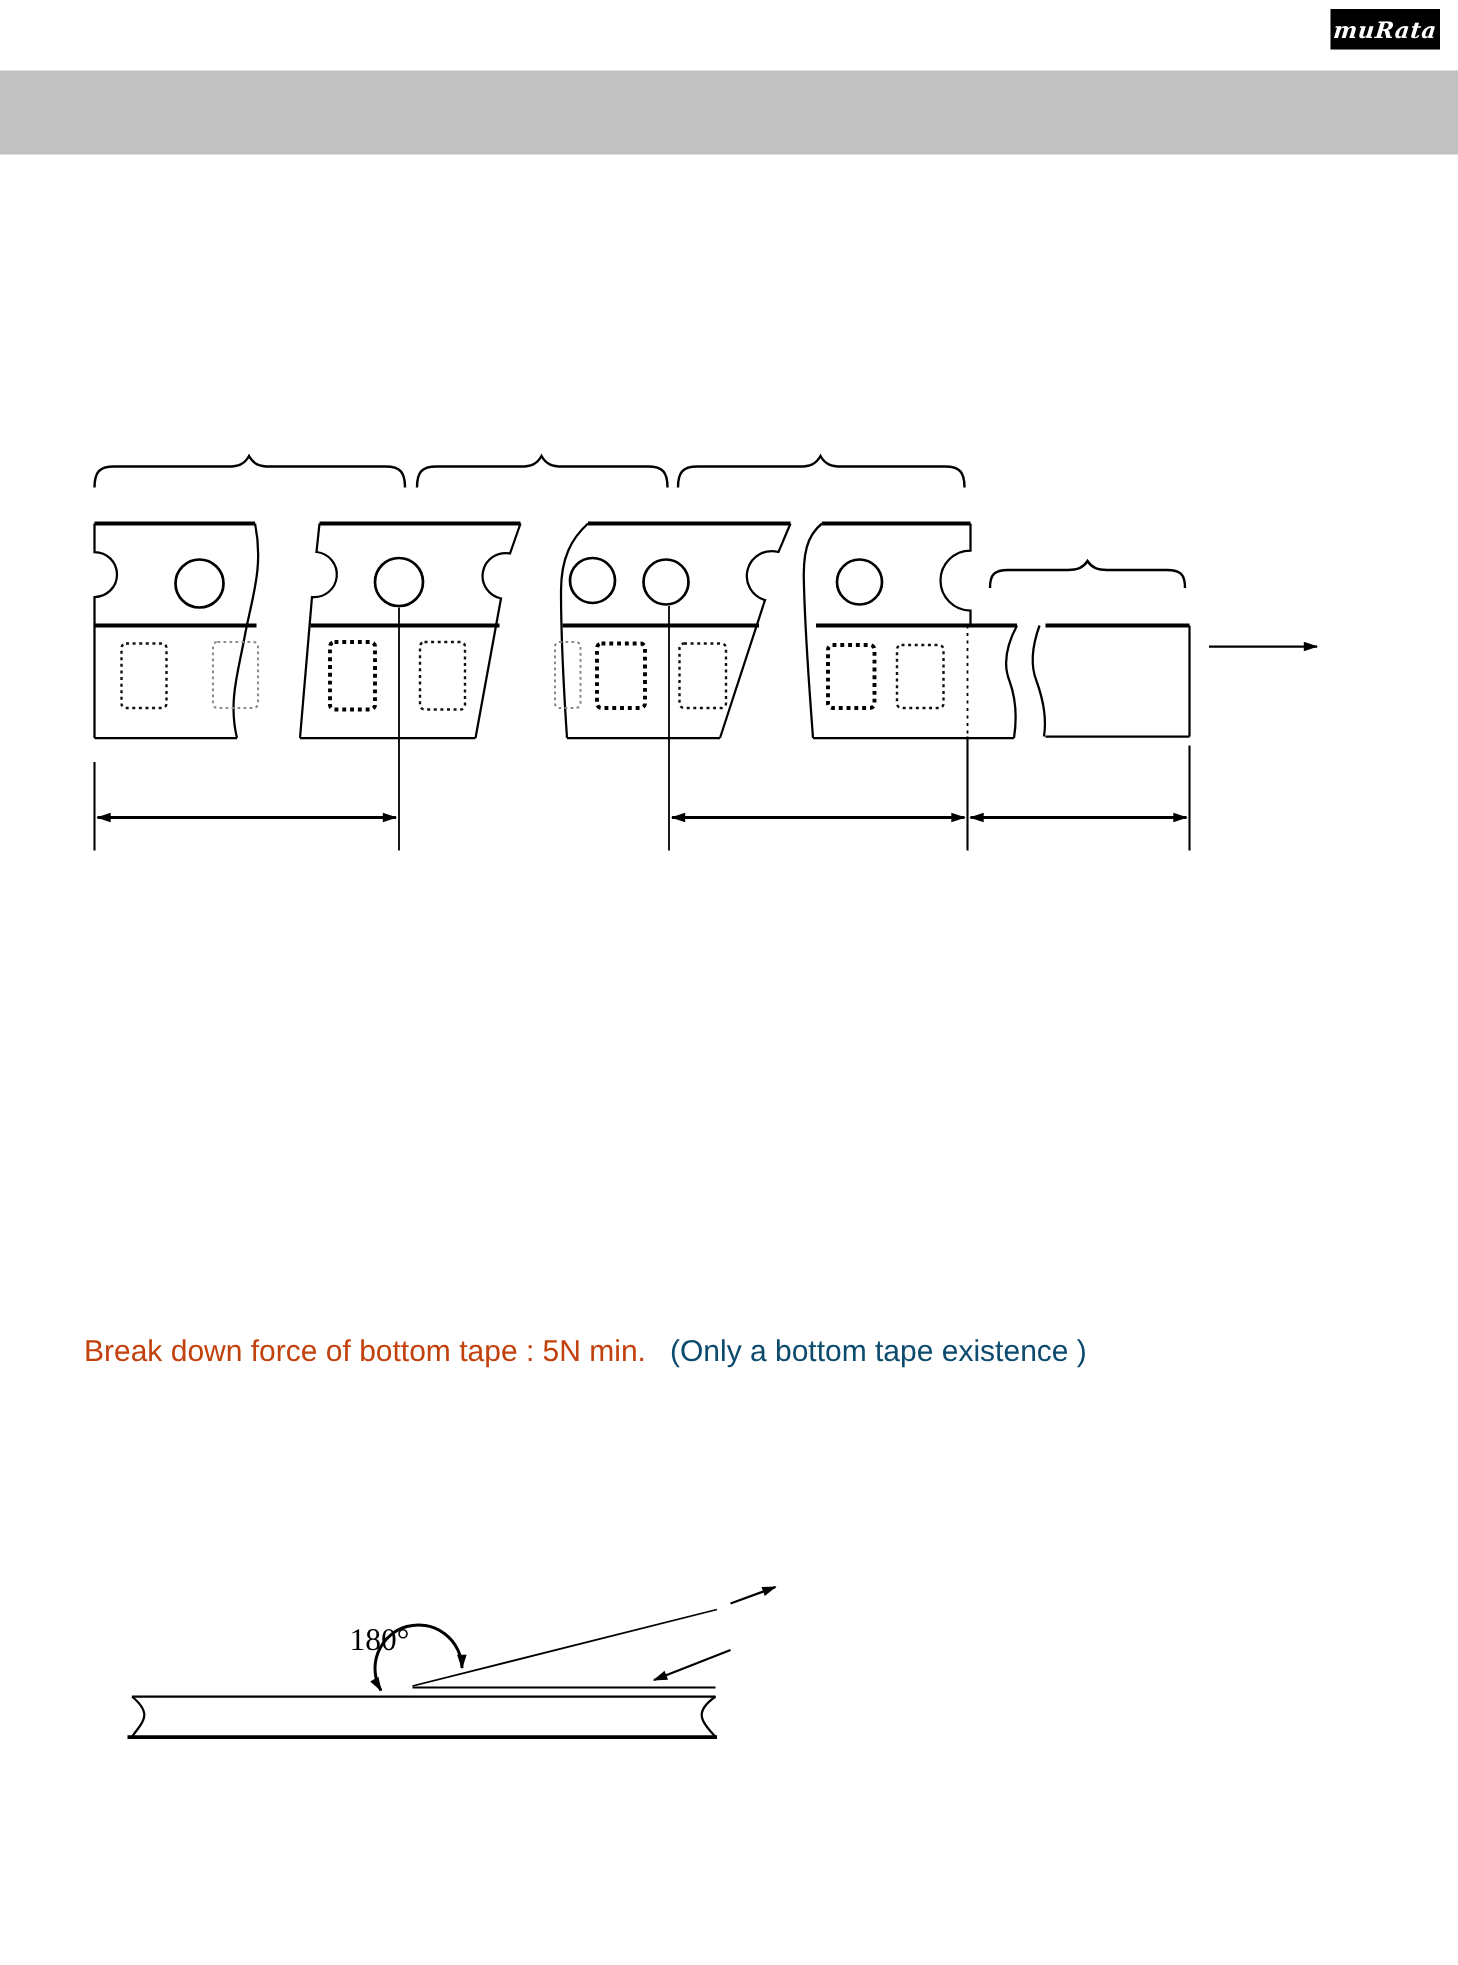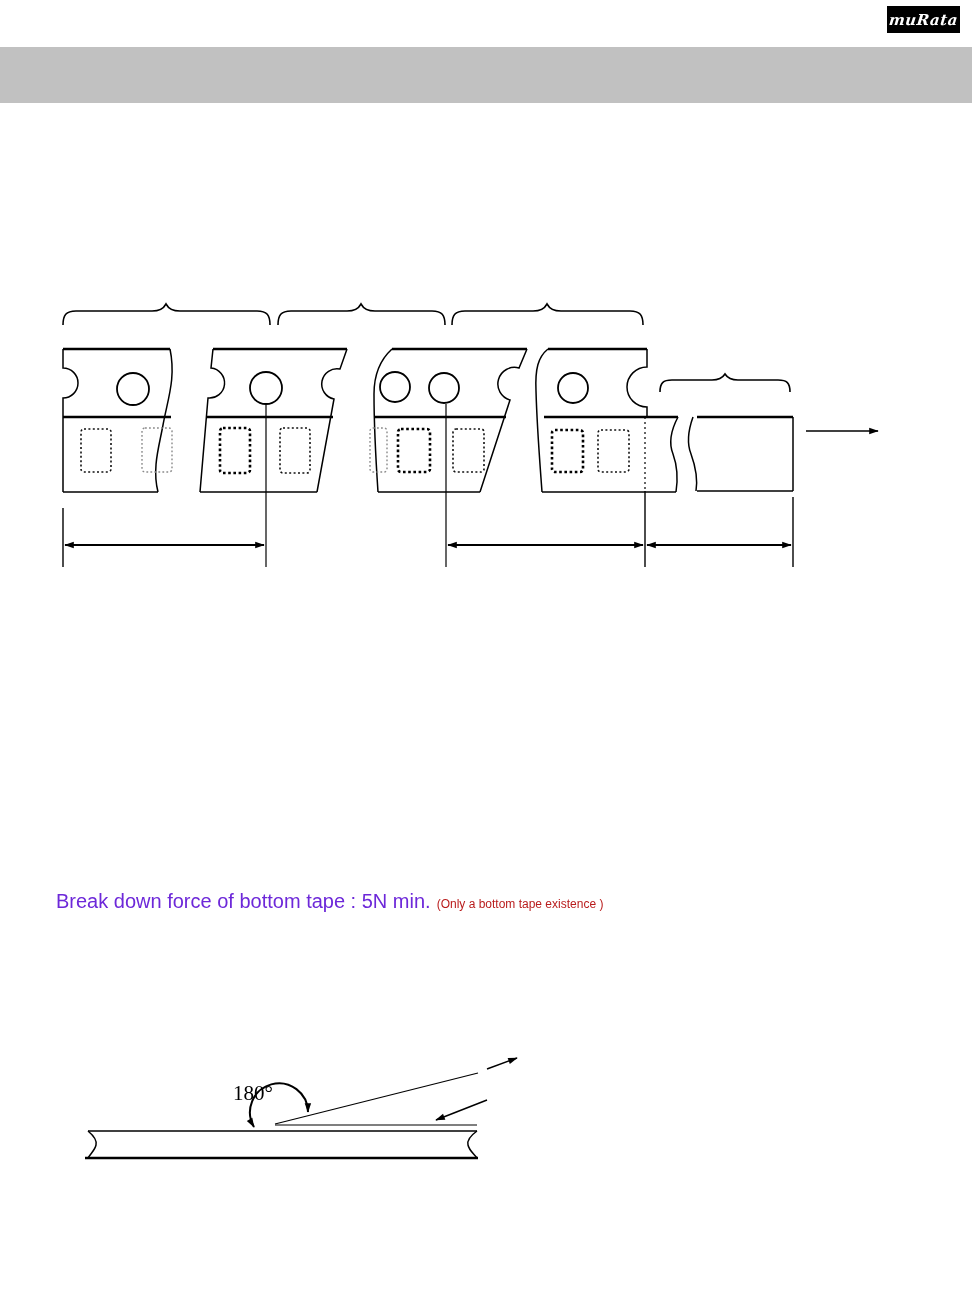--- a/index.html
+++ b/index.html
@@ -5,22 +5,22 @@
   html,body{margin:0;padding:0;background:#fff;}
   #page{position:relative;width:972px;height:1310px;background:#ffffff;overflow:hidden;
         font-family:"Liberation Sans", sans-serif;color:#000;}
   #logo{position:absolute;left:887px;top:6px;width:73px;height:27px;background:#000;
         display:flex;align-items:center;justify-content:center;}
   #logo span{color:#fff;font-family:"DejaVu Serif", serif;font-style:italic;font-weight:bold;
         font-size:15px;letter-spacing:0.5px;transform:skewX(-6deg);}
   #headerbar{position:absolute;left:0;top:47px;width:972px;height:56px;background:#c1c1c1;}
   #lineart{position:absolute;left:0;top:0;width:972px;height:1310px;}
   #note{position:absolute;left:56px;top:890px;white-space:nowrap;}
-  #note .main{font-size:20px;color:#6d28d9;}
-  #note .sub{font-size:12px;color:#b91c1c;margin-left:6px;}
+  #note .main{font-size:20px;color:#c2410c;}
+  #note .sub{font-size:20px;color:#0c4a6e;margin-left:16px;}
   .thick{fill:none;stroke:#000;stroke-width:2.6;}
   .thin{fill:none;stroke:#000;stroke-width:1.5;}
   .hair{fill:none;stroke:#000;stroke-width:1.2;}
   .brace{fill:none;stroke:#000;stroke-width:1.6;}
   .dim{fill:none;stroke:#000;stroke-width:2;}
   .ext{fill:none;stroke:#000;stroke-width:1.4;}
   .hole{fill:#fff;stroke:#000;stroke-width:1.8;}
   .pocket{fill:none;stroke:#111;stroke-width:1.6;stroke-dasharray:2 2.4;}
   .pocket-bold{fill:none;stroke:#000;stroke-width:2.6;stroke-dasharray:2.6 2.6;}
   .pocket-faint{fill:none;stroke:#8a8a8a;stroke-width:1.4;stroke-dasharray:1.8 2.2;}

